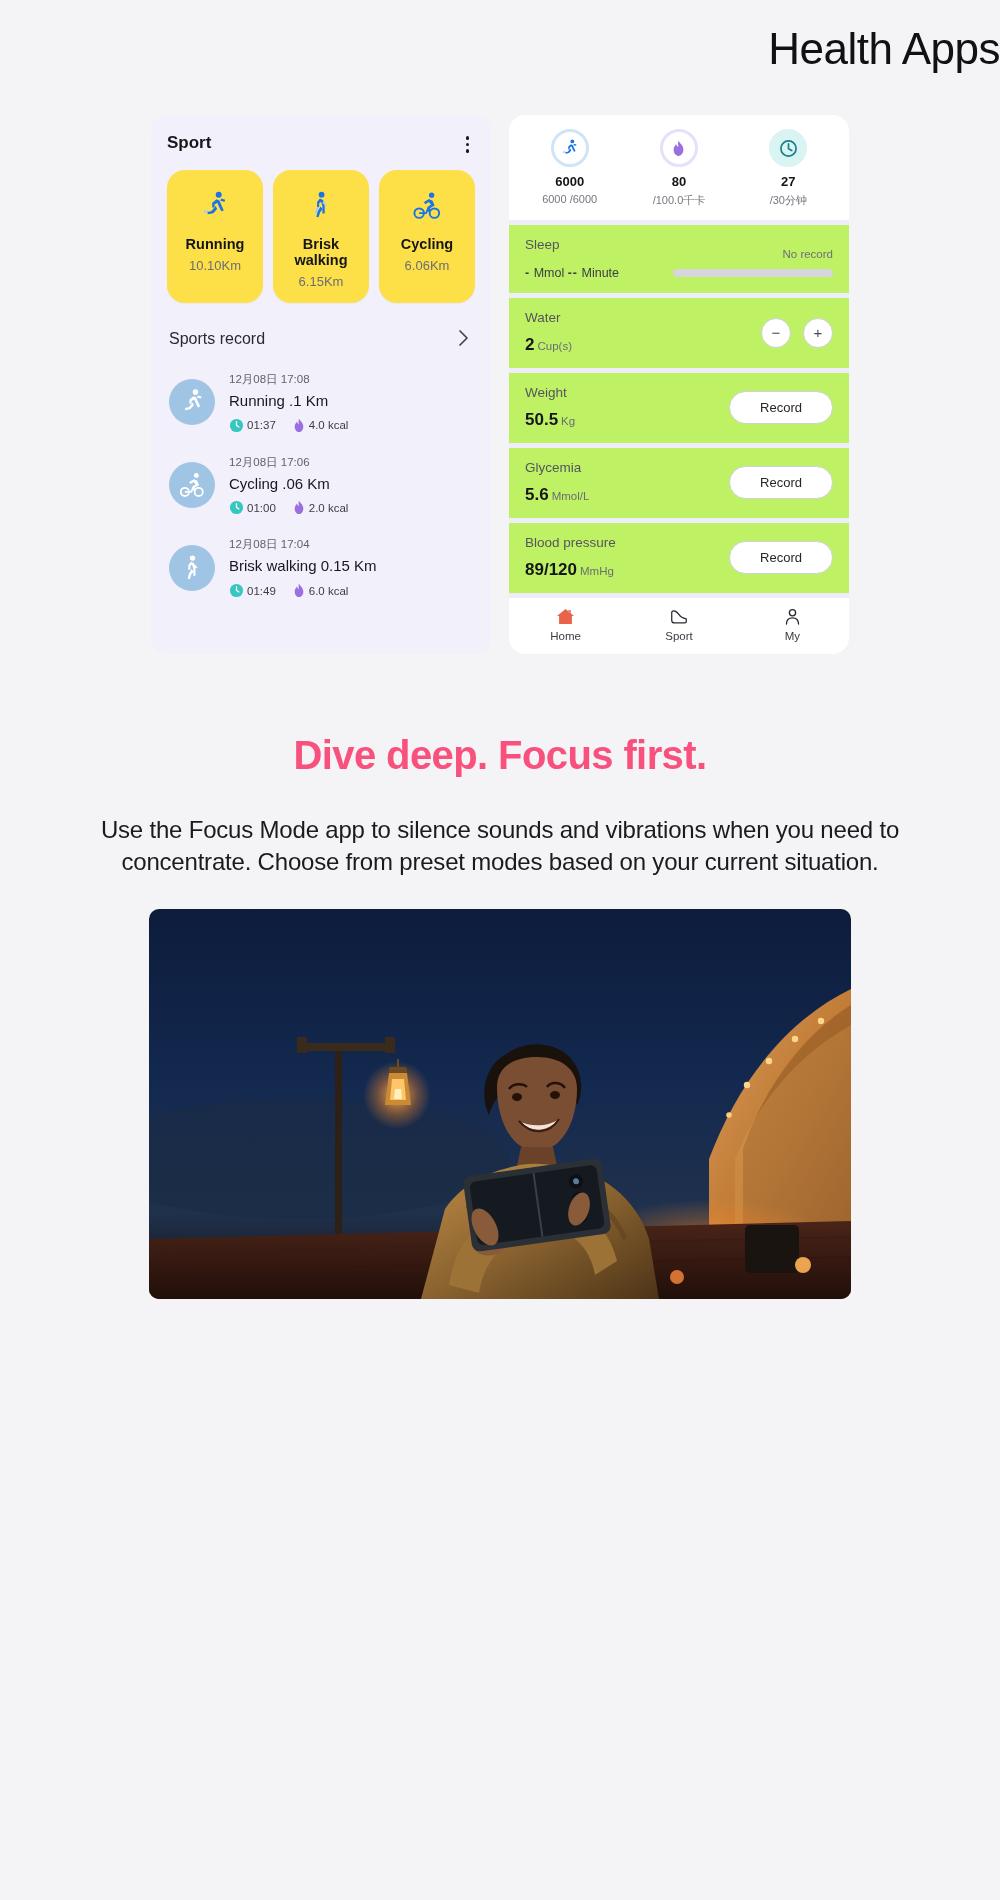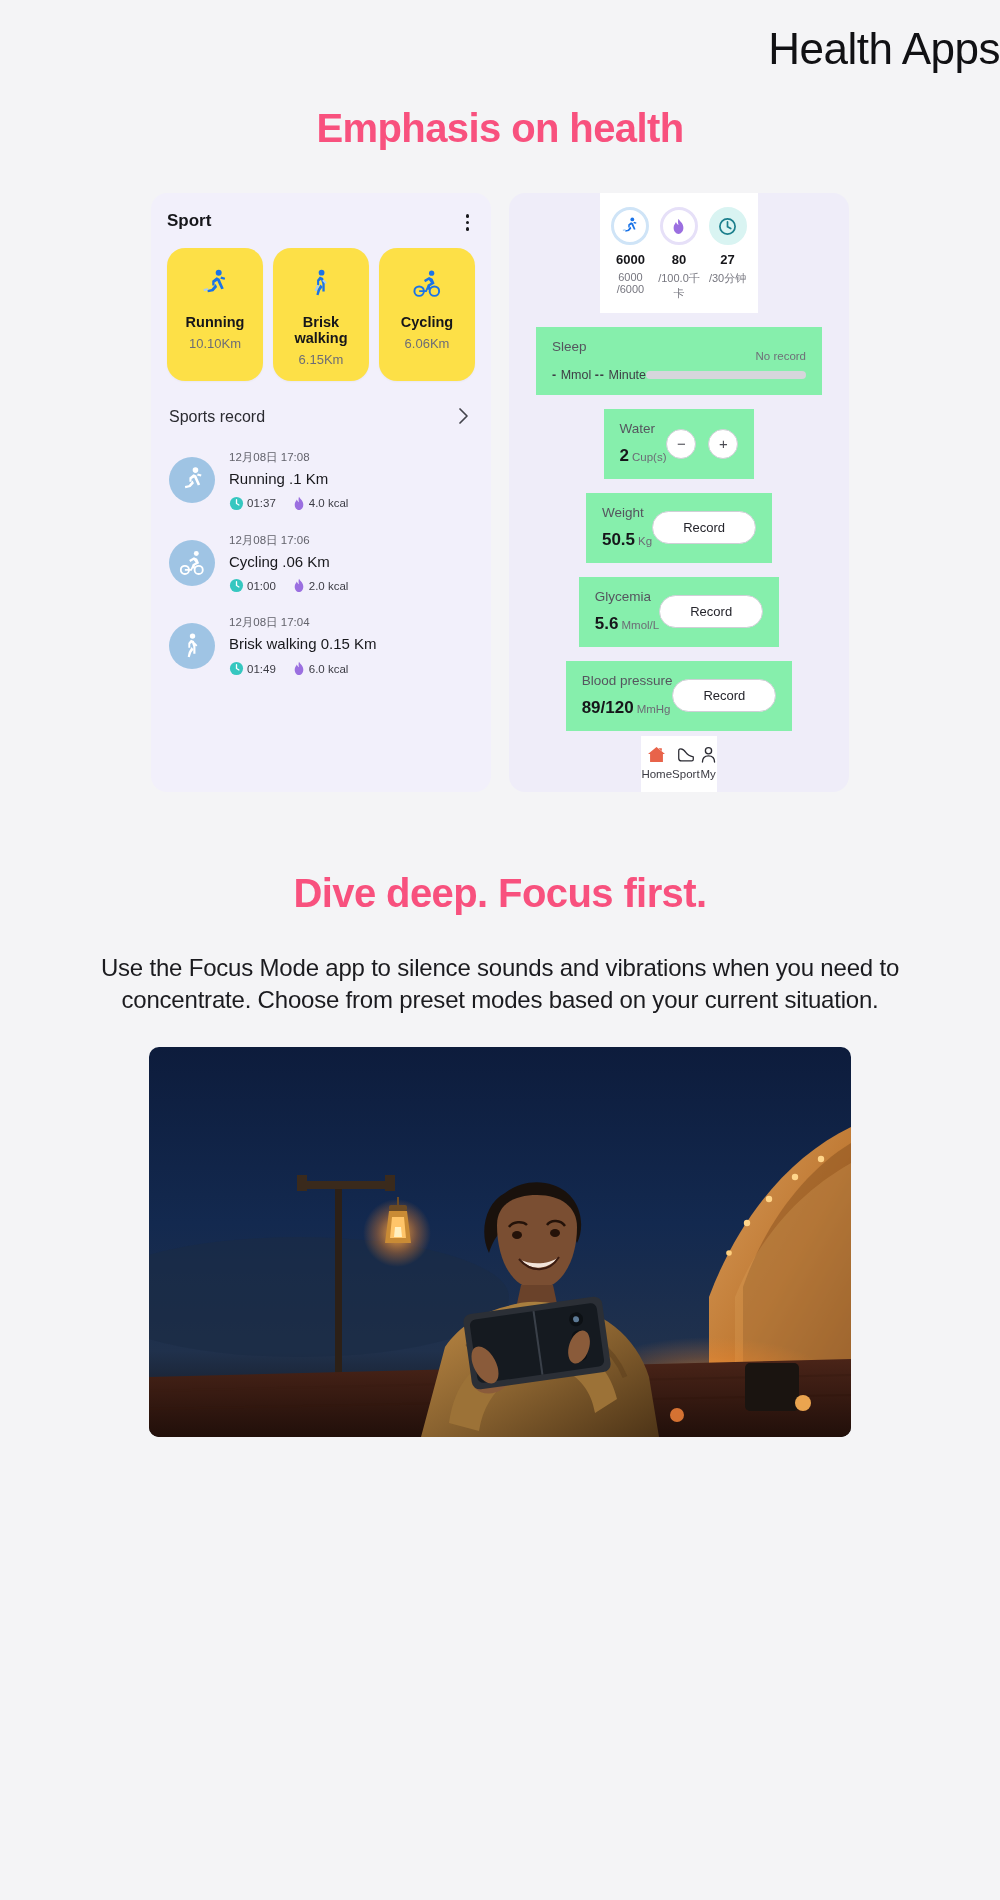--- a/index.html
+++ b/index.html
@@ -115,42 +115,41 @@
   .stat { display: flex; align-items: center; gap: 3px; font-size: 11.5px; color: #3c3c44; }
 
   
   .health-card {
     width: 340px;
     background: #efedf9;
     border-radius: 16px;
     overflow: hidden;
     display: flex;
     flex-direction: column;
-    align-items: center;
   }
   .metrics {
     background: #fff;
     display: flex;
     padding: 14px 6px 12px 6px;
   }
   .metric { flex: 1; text-align: center; }
   .metric-ring {
     width: 38px; height: 38px; border-radius: 50%;
     margin: 0 auto;
     display: flex; align-items: center; justify-content: center;
   }
   .ring-blue { background: #fff; border: 3px solid #cfe4f7; }
   .ring-purple { background: #fff; border: 3px solid #e6e0f8; }
   .ring-cyan { background: #d9f4f2; border: 3px solid #d9f4f2; }
   .metric-num { font-size: 13px; font-weight: 700; color: #16161a; margin-top: 7px; }
   .metric-den { font-size: 11px; color: #76767f; margin-top: 4px; }
 
   .row {
-    background: #86efac;
-    margin-top: 14px;
+    background: #bef264;
+    margin-top: 5px;
     padding: 12px 16px 13px 16px;
   }
   .row-label { font-size: 13.5px; color: #55555e; }
   .row-flex { display: flex; align-items: center; justify-content: space-between; }
   .big-val { font-size: 17px; font-weight: 700; color: #16161a; }
   .unit { font-size: 11.5px; font-weight: 400; color: #6c6c75; margin-left: 3px; }
   .sleep-line { display: flex; align-items: center; justify-content: space-between; margin-top: 14px; }
   .sleep-dur { font-size: 12.5px; color: #3d3d45; }
   .sleep-dur b { letter-spacing: 1px; }
   .no-rec-wrap { text-align: right; flex: 0 0 160px; }
@@ -187,21 +186,20 @@
     border-radius: 10px;
     overflow: hidden;
     position: relative;
   }
 </style>
 </head>
 <body>
 
 <div class="section" style="padding-top:24px;">
   <div class="sec-title">Health Apps</div>
-  <div class="sec-sub" style="margin-top:32px;">Emphasis on health</div>
 
   <div class="cards-row">
 
     <div class="sport-card">
       <div class="sport-head">
         <div class="sport-title">Sport</div>
         <div class="kebab">
             <i></i>
             <i></i>
             <i></i>

